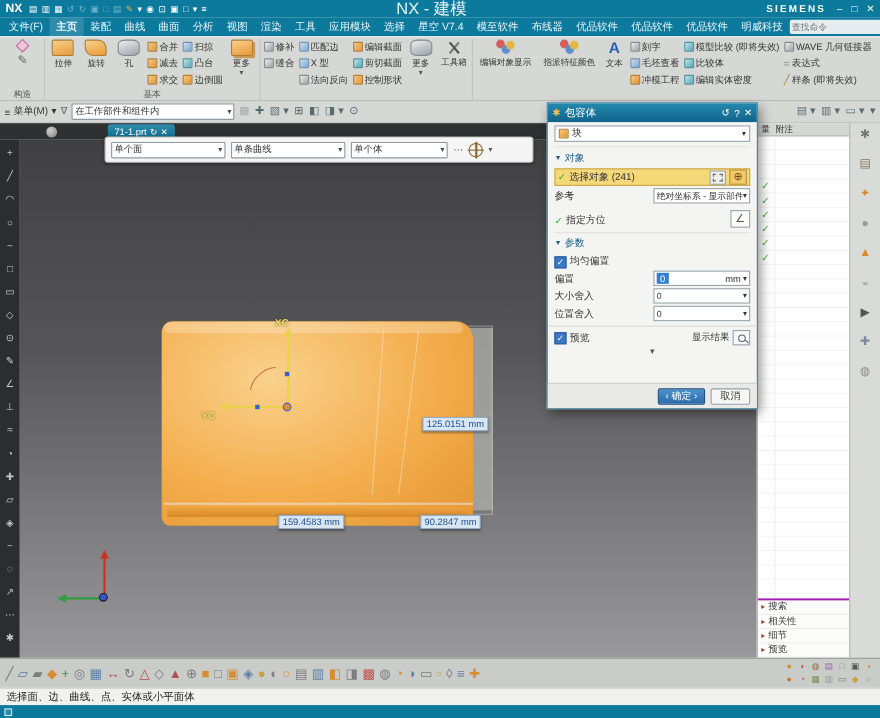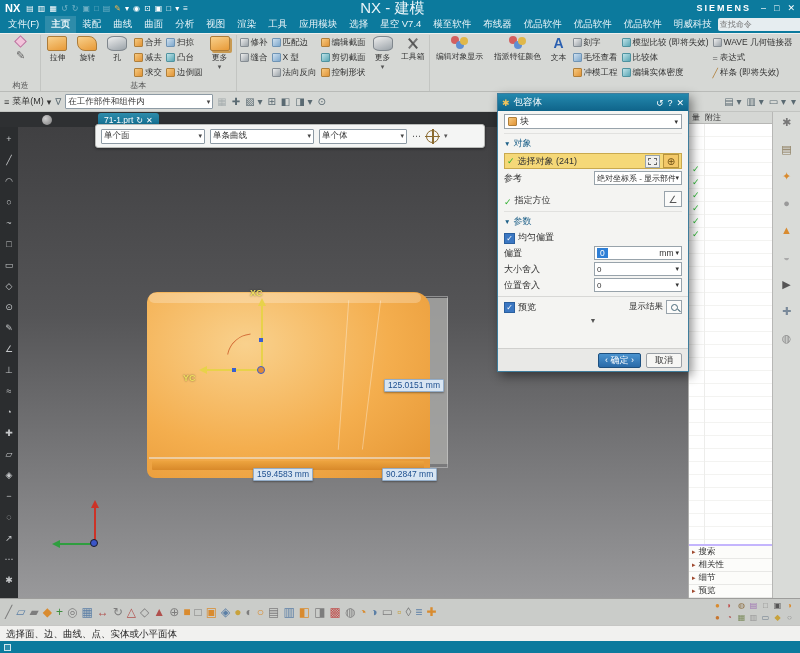--- a/index.html
+++ b/index.html
@@ -144,21 +144,21 @@
   .okbtn::after{content:" ›"}
   .cancelbtn{height:15px;padding:0 8px;background:#f6f6f4;border:1px solid #9aa0a6;border-radius:2px;color:#333;font-size:9px;line-height:13px}
   
   #navigator{position:absolute;left:688px;top:112px;width:84px;height:486px;background:#fff;border-left:1px solid #adadab;display:flex;flex-direction:column}
   #nav-head{height:12px;background:#d5d7d4;border-bottom:1px solid #b7b7b5;display:flex;font-size:8px;color:#333}
   #nav-head .c1{width:16px;padding-left:3px}
   #nav-rows{flex:1;overflow:hidden;position:relative}
   #nav-rows::before{content:"";position:absolute;left:15px;top:0;bottom:0;width:1px;background:#ededeb}
   .nrow{height:13px;border-bottom:1px solid #f3f3f1;display:flex;align-items:center}
   .nrow .chk{color:#2eb836;font-size:9px;padding-left:3px;line-height:11px}
-  #nav-sections{border-top:2px solid #c4b5fd}
+  #nav-sections{border-top:2px solid #a21caf}
   .nsec{height:13px;display:flex;align-items:center;gap:3px;padding-left:3px;font-size:8.5px;color:#333;border-bottom:1px solid #e8e8e6;background:#fcfcfa}
   .nsec .sarr{color:#a04a30;font-size:7px}
   
   #resbar{position:absolute;left:772px;top:112px;width:28px;height:486px;background:#d9dbd8;border-left:1px solid #b7b7b5;display:flex;flex-direction:column;align-items:center;padding-top:4px;gap:15px}
   #resbar span{font-size:11px;line-height:12px}
   
   #bottombar{position:absolute;left:0;top:598px;width:800px;height:27px;background:#caccc9;border-top:1px solid #9d9d9b;display:flex;align-items:center;gap:4px;padding:0 5px;overflow:hidden}
   #bottombar .bicon{font-size:12px;line-height:14px}
   #bb-right{margin-left:auto;display:grid;grid-template-columns:repeat(7,11px);grid-auto-rows:11px;gap:1px}
   #bb-right .bicon{font-size:8px;line-height:10px;text-align:center}

